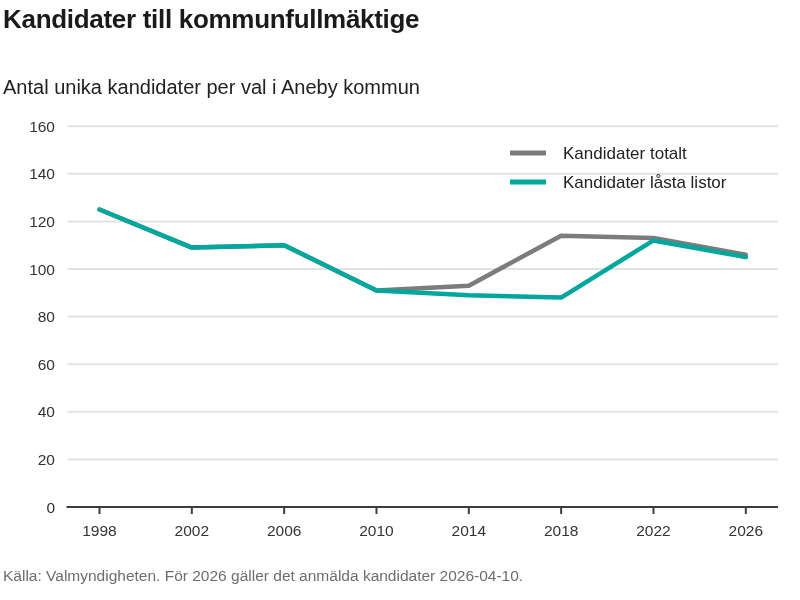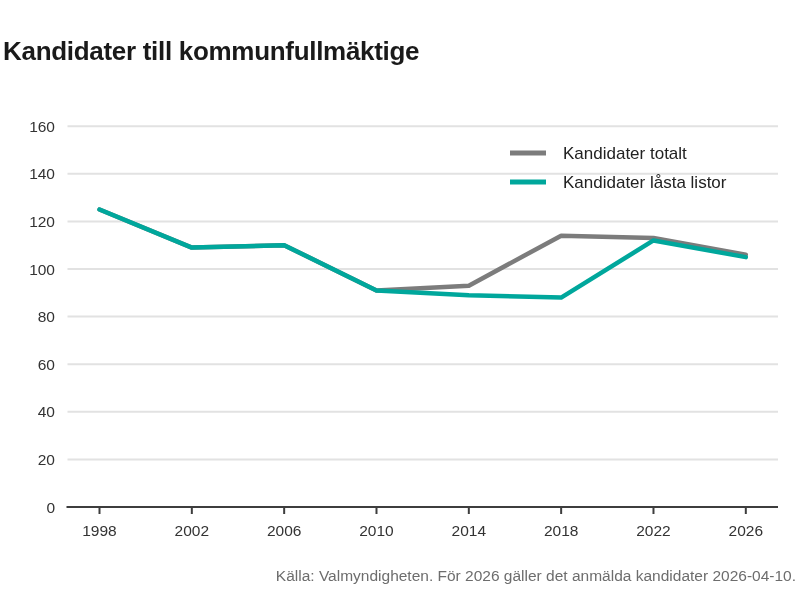--- a/index.html
+++ b/index.html
@@ -1,35 +1,36 @@
 <!DOCTYPE html>
 <html><head>
 <meta charset="utf-8">
 <style>
   html,body{margin:0;padding:0;background:#ffffff;}
   #page{position:relative;width:800px;height:600px;background:#fff;overflow:hidden;
         font-family:"Liberation Sans",sans-serif;}
   .header{position:absolute;top:5px;left:3px;right:3px;}
-  .title{font-size:26px;font-weight:700;color:#1a1a1a;line-height:1.15;letter-spacing:-0.3px;margin-top:32px;}
+  .title{font-size:26px;font-weight:700;color:#1a1a1a;line-height:1.15;letter-spacing:-0.3px;}
   .subtitle{position:absolute;top:71px;left:0;font-size:20px;font-weight:400;color:#222;}
   #chart-svg{position:absolute;top:105px;left:0;}
   .footer{position:absolute;left:3px;right:4px;bottom:5px;height:38px;
-          display:flex;justify-content:flex-end;align-items:center;}
+          display:flex;justify-content:space-between;align-items:center;}
   .source{font-size:15.5px;color:#6d6d6d;}
   .brand{display:flex;align-items:center;gap:7px;}
   .brand-text{font-size:21.5px;font-weight:600;color:#3f9b8f;}
   text{font-family:"Liberation Sans",sans-serif;}
 </style>
 </head>
 <body>
 
 <div id="page">
 
   <div class="header">
     <div class="title">Kandidater till kommunfullmäktige</div>
+    <div class="subtitle">Antal unika kandidater per val i Aneby kommun</div>
   </div>
 
   <svg id="chart-svg" width="800" height="460">
       <line x1="67.5" y1="354.4" x2="778" y2="354.4" stroke="#e2e2e2" stroke-width="2"></line>
       <line x1="67.5" y1="306.8" x2="778" y2="306.8" stroke="#e2e2e2" stroke-width="2"></line>
       <line x1="67.5" y1="259.20000000000005" x2="778" y2="259.20000000000005" stroke="#e2e2e2" stroke-width="2"></line>
       <line x1="67.5" y1="211.60000000000002" x2="778" y2="211.60000000000002" stroke="#e2e2e2" stroke-width="2"></line>
       <line x1="67.5" y1="164" x2="778" y2="164" stroke="#e2e2e2" stroke-width="2"></line>
       <line x1="67.5" y1="116.40000000000003" x2="778" y2="116.40000000000003" stroke="#e2e2e2" stroke-width="2"></line>
       <line x1="67.5" y1="68.80000000000001" x2="778" y2="68.80000000000001" stroke="#e2e2e2" stroke-width="2"></line>

